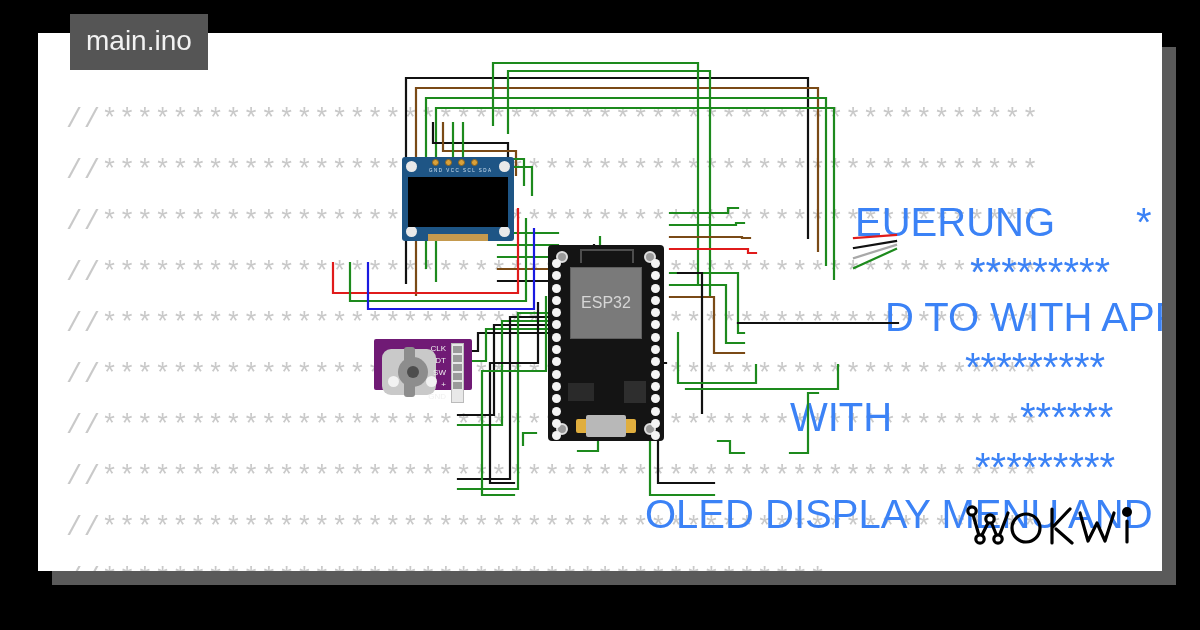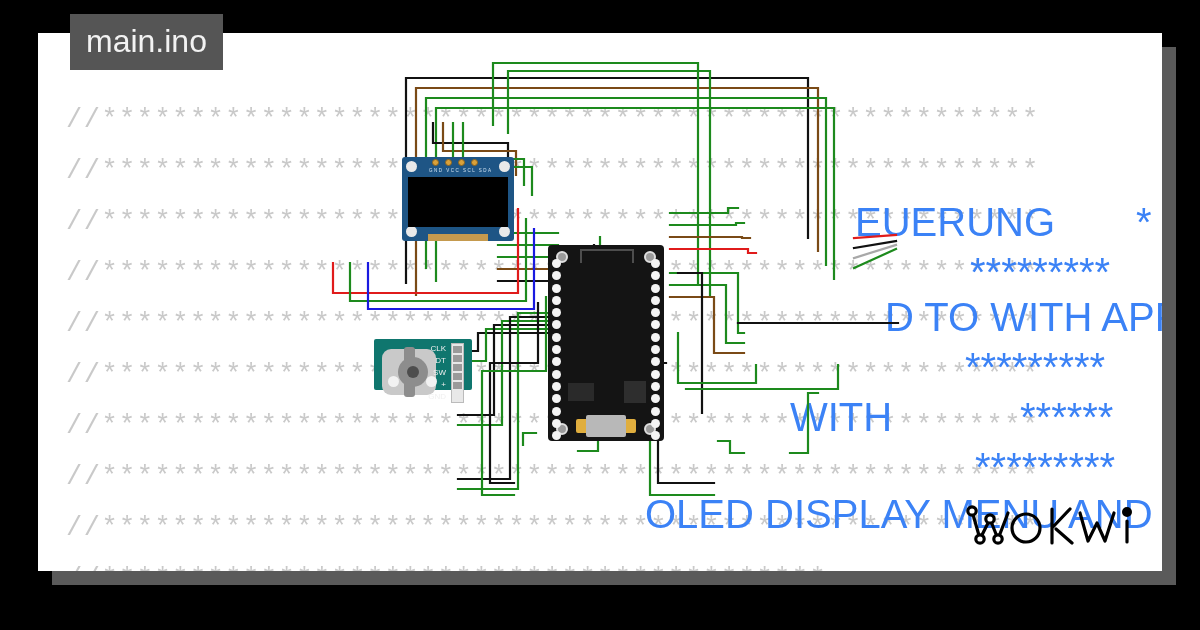--- a/index.html
+++ b/index.html
@@ -31,21 +31,21 @@
     width: 1124px; height: 538px;
     background: #ffffff;
     overflow: hidden;
   }
   
   #file-tab {
     position: absolute;
     left: 70px; top: 14px;
     background: #555555;
     color: #f2f2f2;
-    font-size: 32px;
+    font-size: 28px;
     line-height: 54px;
     padding: 0 16px 0 16px;
     height: 56px;
     z-index: 40;
     letter-spacing: 0px;
     font-family: "Liberation Sans", sans-serif;
   }
   
   .codeline {
     position: absolute;
@@ -96,21 +96,21 @@
     position:absolute; left:27px; top:11px;
     font-size:4.5px; color:#cfe2f2; letter-spacing:1.5px;
     font-family:"Liberation Sans", sans-serif; white-space:pre;
   }
   .oled .bottombar{
     position:absolute; left:26px; bottom:0px; width:60px; height:7px; background:#c59a4e;
   }
   
   .encoder {
     width: 98px; height: 51px;
-    background: #0f766e;
+    background: #701a75;
     border-radius: 2px;
     position: relative;
   }
   .encoder .knobbox {
     position:absolute; left:8px; top:10px; width:54px; height:46px;
     background:#c9c9c9; border-radius:9px;
   }
   .encoder .knob {
     position:absolute; left:24px; top:18px; width:30px; height:30px;
     border-radius:50%; background:#8d8d8d;
@@ -320,20 +320,23 @@
       <div class="holeb" style="left:14px; bottom:3px;"></div>
       <div class="holeb" style="left:52px; bottom:3px;"></div>
     </div>
 
     <div class="part esp32" style="left:510px; top:77px;">
       <div class="antenna"></div>
       <div class="screwhole" style="left:8px; top:6px;"></div>
       <div class="screwhole" style="right:8px; top:6px;"></div>
       <div class="screwhole" style="left:8px; bottom:6px;"></div>
       <div class="screwhole" style="right:8px; bottom:6px;"></div>
+      <div class="shield">
+        <div class="shield-text">ESP32</div>
+      </div>
       <div class="pinleft">
         <i class="pin"></i>
           <i class="pin"></i>
           <i class="pin"></i>
           <i class="pin"></i>
           <i class="pin"></i>
         <i class="pin"></i>
           <i class="pin"></i>
           <i class="pin"></i>
           <i class="pin"></i>

